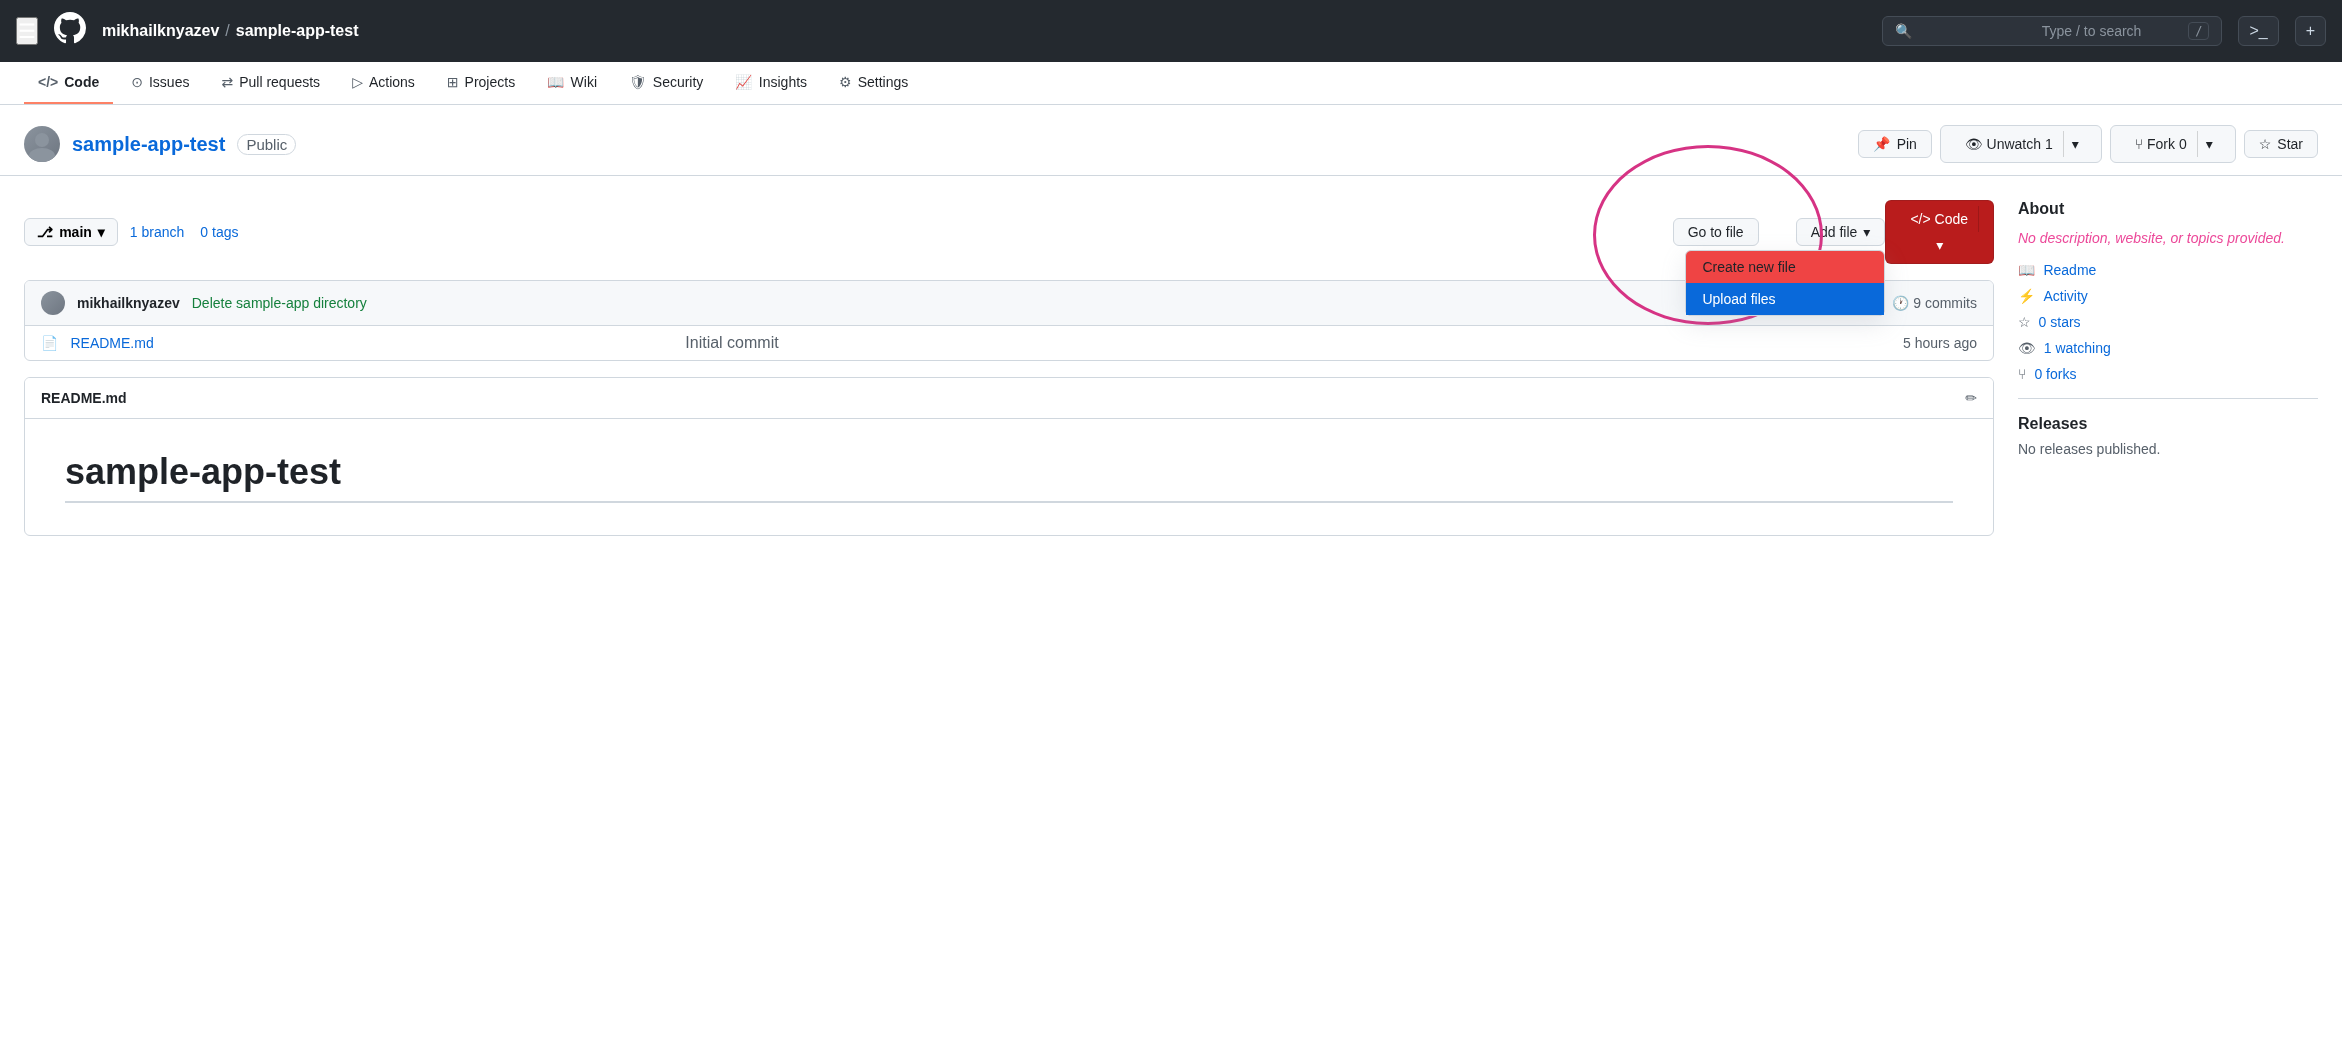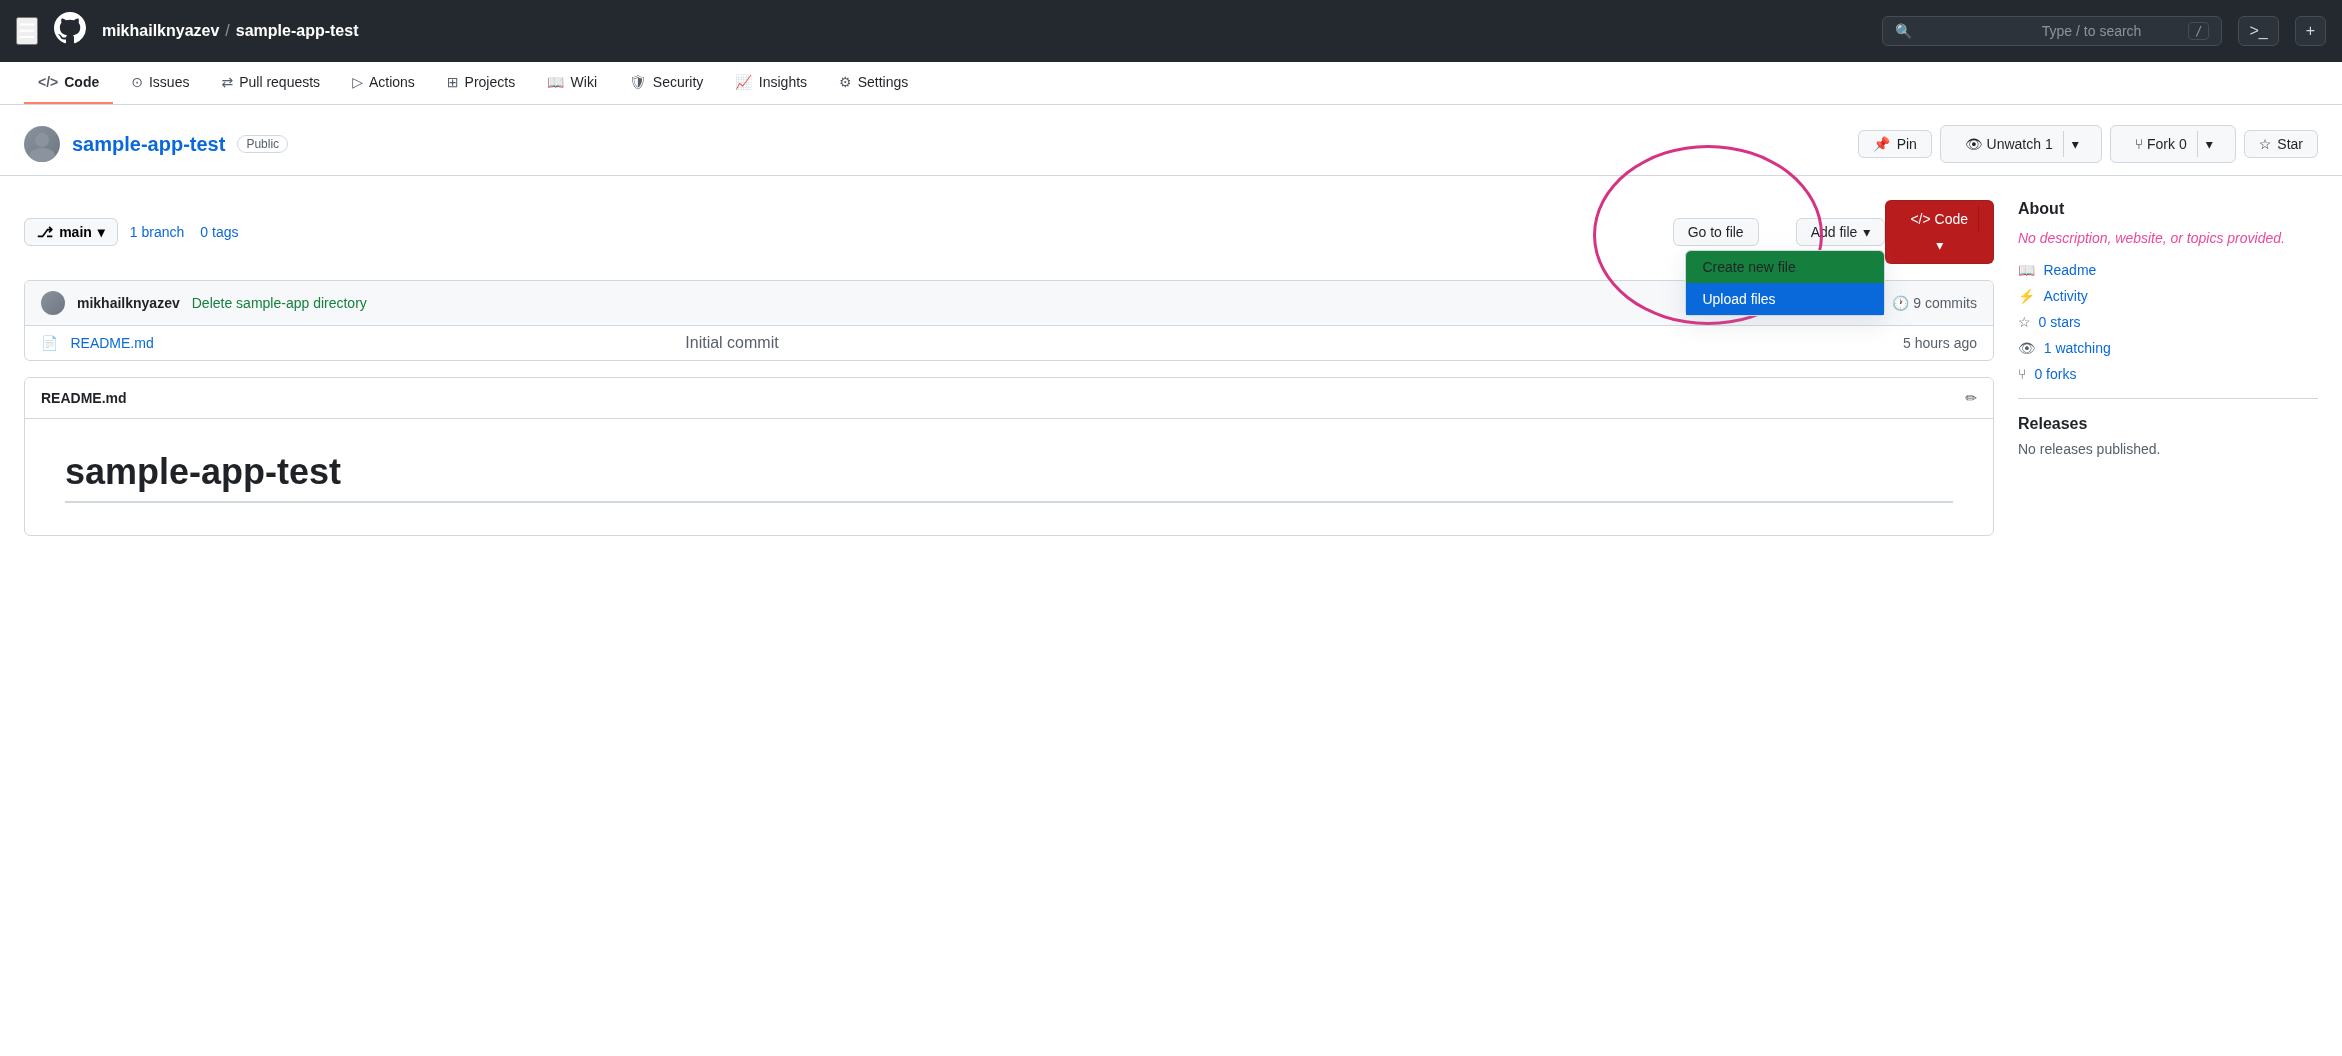--- a/index.html
+++ b/index.html
@@ -39,21 +39,21 @@
     .repo-nav-item.active { border-bottom: 2px solid #fd8166; font-weight: 600; color: #1f2328; }
     .repo-nav-icon { font-size: 14px; color: #57606a; }
 
     
     .repo-header {
       display: flex; align-items: center; padding: 20px 24px 12px 24px; gap: 12px; border-bottom: 1px solid #d0d7de;
     }
     .repo-header-avatar { width: 36px; height: 36px; border-radius: 50%; background: #8b949e; overflow: hidden; display: flex; align-items: center; justify-content: center; }
     .repo-header-title { font-size: 20px; font-weight: 600; color: #0969da; }
     .repo-header-badge {
-      border: 1px solid #d0d7de; border-radius: 12px; padding: 1px 8px; font-size: 12px; color: #57606a;
+      border: 1px solid #d0d7de; border-radius: 12px; padding: 1px 8px; font-size: 15px; color: #57606a;
     }
     .repo-header-spacer { flex: 1; }
     .repo-header-actions { display: flex; align-items: center; gap: 8px; }
     .btn { display: inline-flex; align-items: center; gap: 6px; padding: 5px 14px; border-radius: 6px; border: 1px solid #d0d7de; background: #f6f8fa; color: #1f2328; cursor: pointer; font-size: 14px; font-weight: 500; white-space: nowrap; }
     .btn-primary { background: #b91c1c; color: #fff; border-color: rgba(31,35,40,0.15); flex-direction: column; }
     .btn-with-arrow { gap: 0; }
     .btn-with-arrow .main-part { padding: 5px 10px; border-right: 1px solid rgba(0,0,0,0.15); }
     .btn-with-arrow .arrow-part { padding: 5px 8px; }
 
     
@@ -64,21 +64,21 @@
     
     .branch-row { display: flex; align-items: center; gap: 12px; margin-bottom: 16px; }
     .branch-select { display: flex; align-items: center; gap: 6px; border: 1px solid #d0d7de; border-radius: 6px; padding: 5px 12px; background: #f6f8fa; cursor: pointer; font-size: 14px; font-weight: 600; }
     .branch-meta { display: flex; align-items: flex-end; gap: 16px; color: #1f2328; font-size: 14px; }
     .branch-meta a { color: #0969da; text-decoration: none; }
     .branch-row-spacer { flex: 1; }
     .branch-row-actions { display: flex; align-items: center; position: relative; }
 
     
     .dropdown-menu {
-      position: absolute; top: calc(100% + 4px); right: 0; background: #15803d; border: 1px solid #d0d7de;
+      position: absolute; top: calc(100% + 4px); right: 0; background: #ef4444; border: 1px solid #d0d7de;
       border-radius: 6px; box-shadow: 0 8px 24px rgba(140,149,159,0.2); min-width: 200px; z-index: 100;
     }
     .dropdown-menu-item { padding: 8px 16px; font-size: 14px; cursor: pointer; color: #1f2328; }
     .dropdown-menu-item.highlighted { background: #0969da; color: #fff; border-radius: 0; }
 
     
     .circle-annotation {
       position: absolute;
       width: 230px; height: 180px;
       border: 3px solid #d63384;

